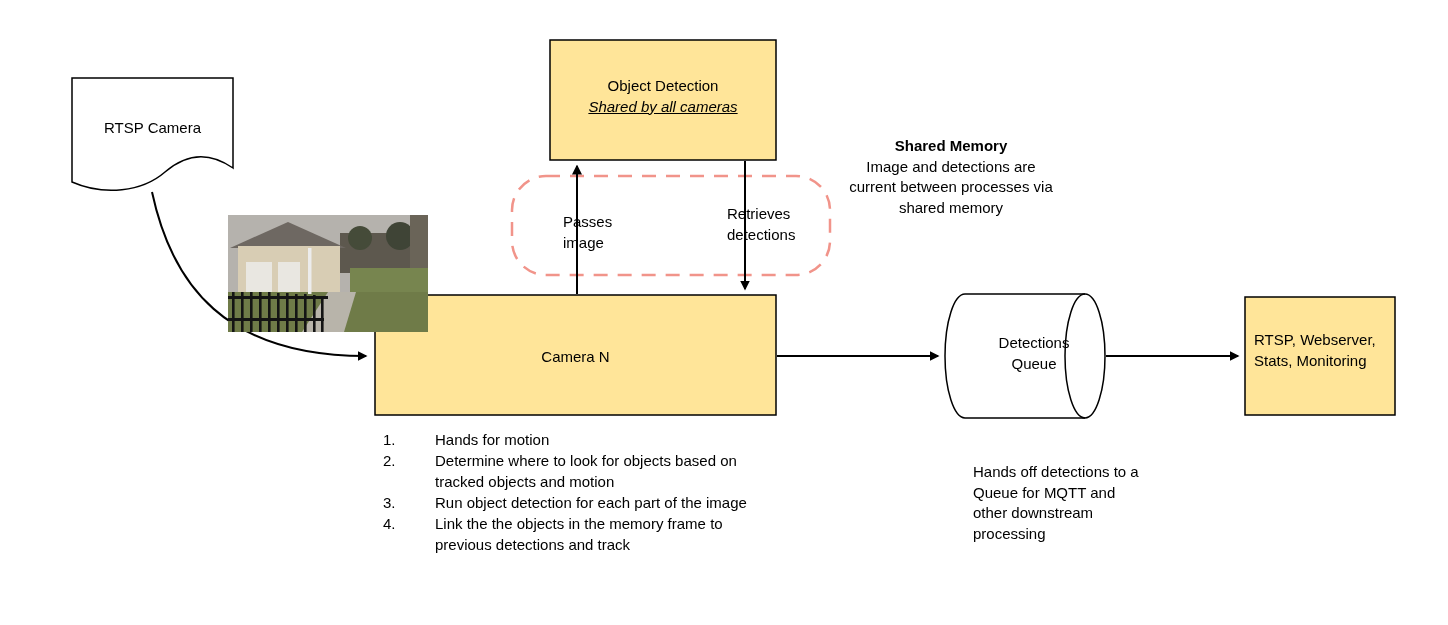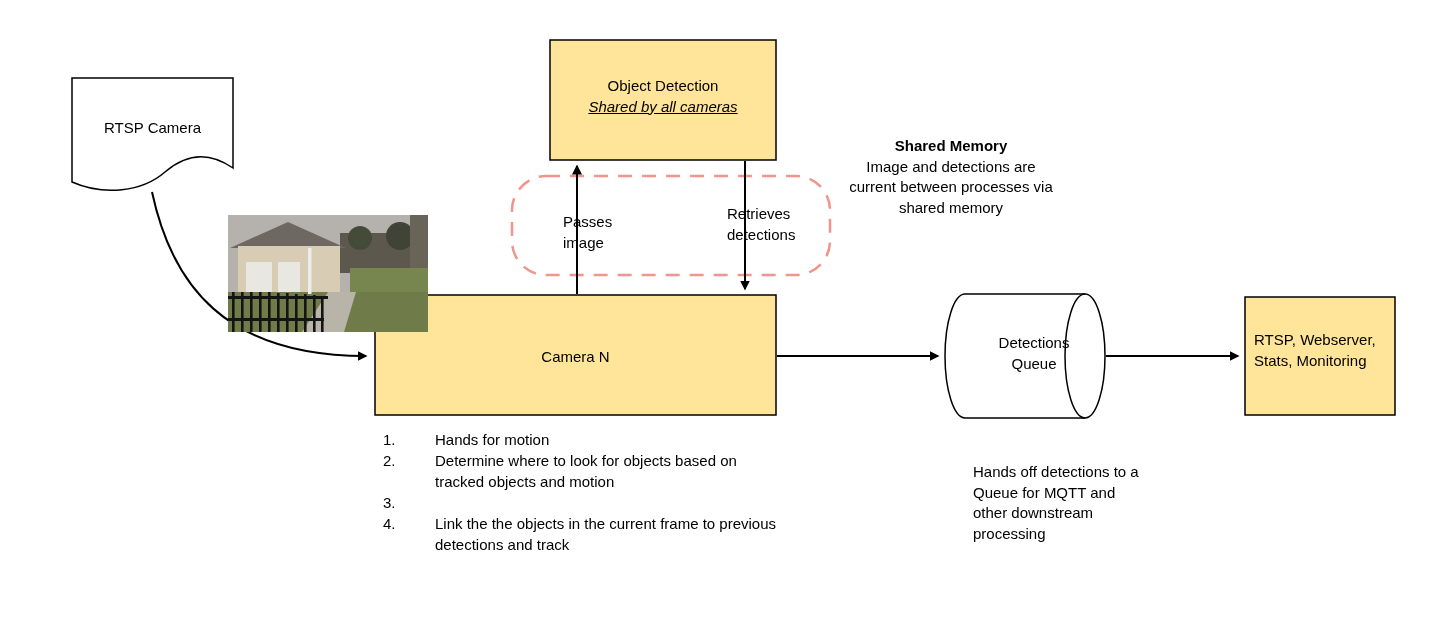--- a/index.html
+++ b/index.html
@@ -115,24 +115,25 @@
     <li>
       <span class="num">1.</span>
       <span class="txt">Hands for motion</span>
     </li>
     <li>
       <span class="num">2.</span>
       <span class="txt">Determine where to look for objects based on tracked objects and motion</span>
     </li>
     <li>
       <span class="num">3.</span>
+      <span class="txt">Run object detection for each part of the image</span>
     </li>
     <li>
       <span class="num">4.</span>
-      <span class="txt">Link the the objects in the current frame to previous detections and track</span>
+      <span class="txt">Link the the objects in the memory frame to previous detections and track</span>
     </li>
   </ol>
 
   <div class="label center pre" style="left:950px; top:333px; width:122px;">Detections
 Queue</div>
 
   <div class="label" style="left:941px; top:462px; width:172px;margin-left:32px;">Hands off detections to a Queue for MQTT and other downstream processing</div>
 
   <div class="label" style="left:1254px; top:330px; width:135px;">RTSP, Webserver, Stats, Monitoring</div>
 

